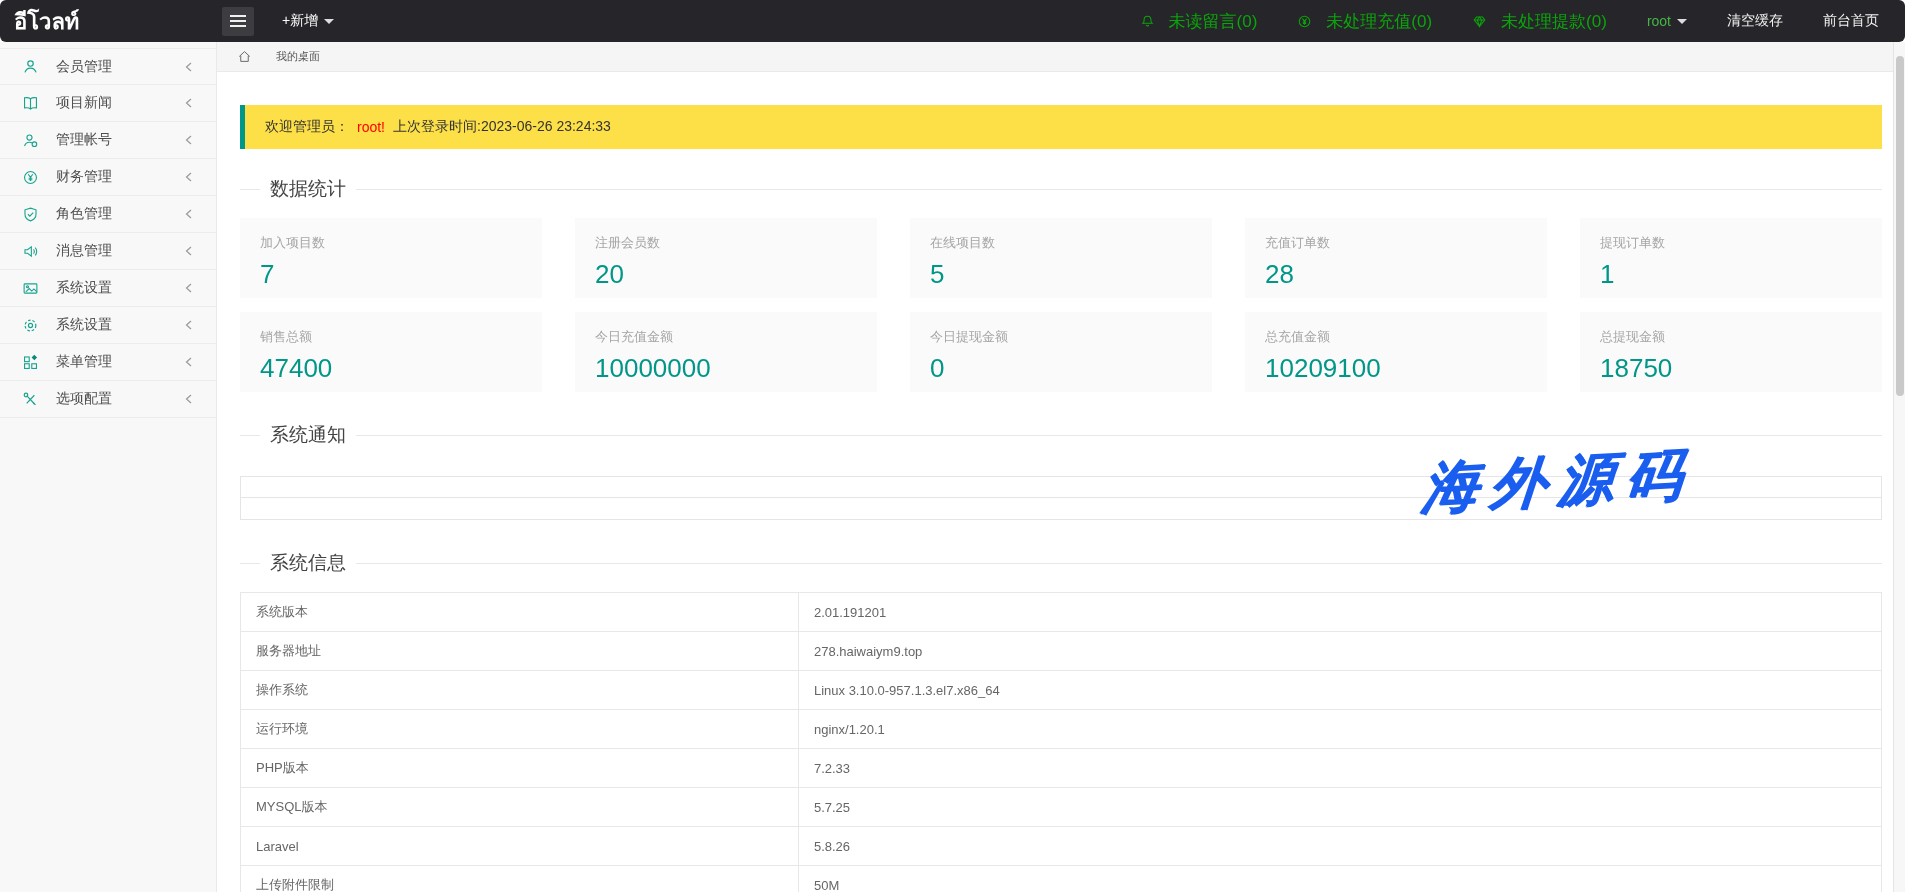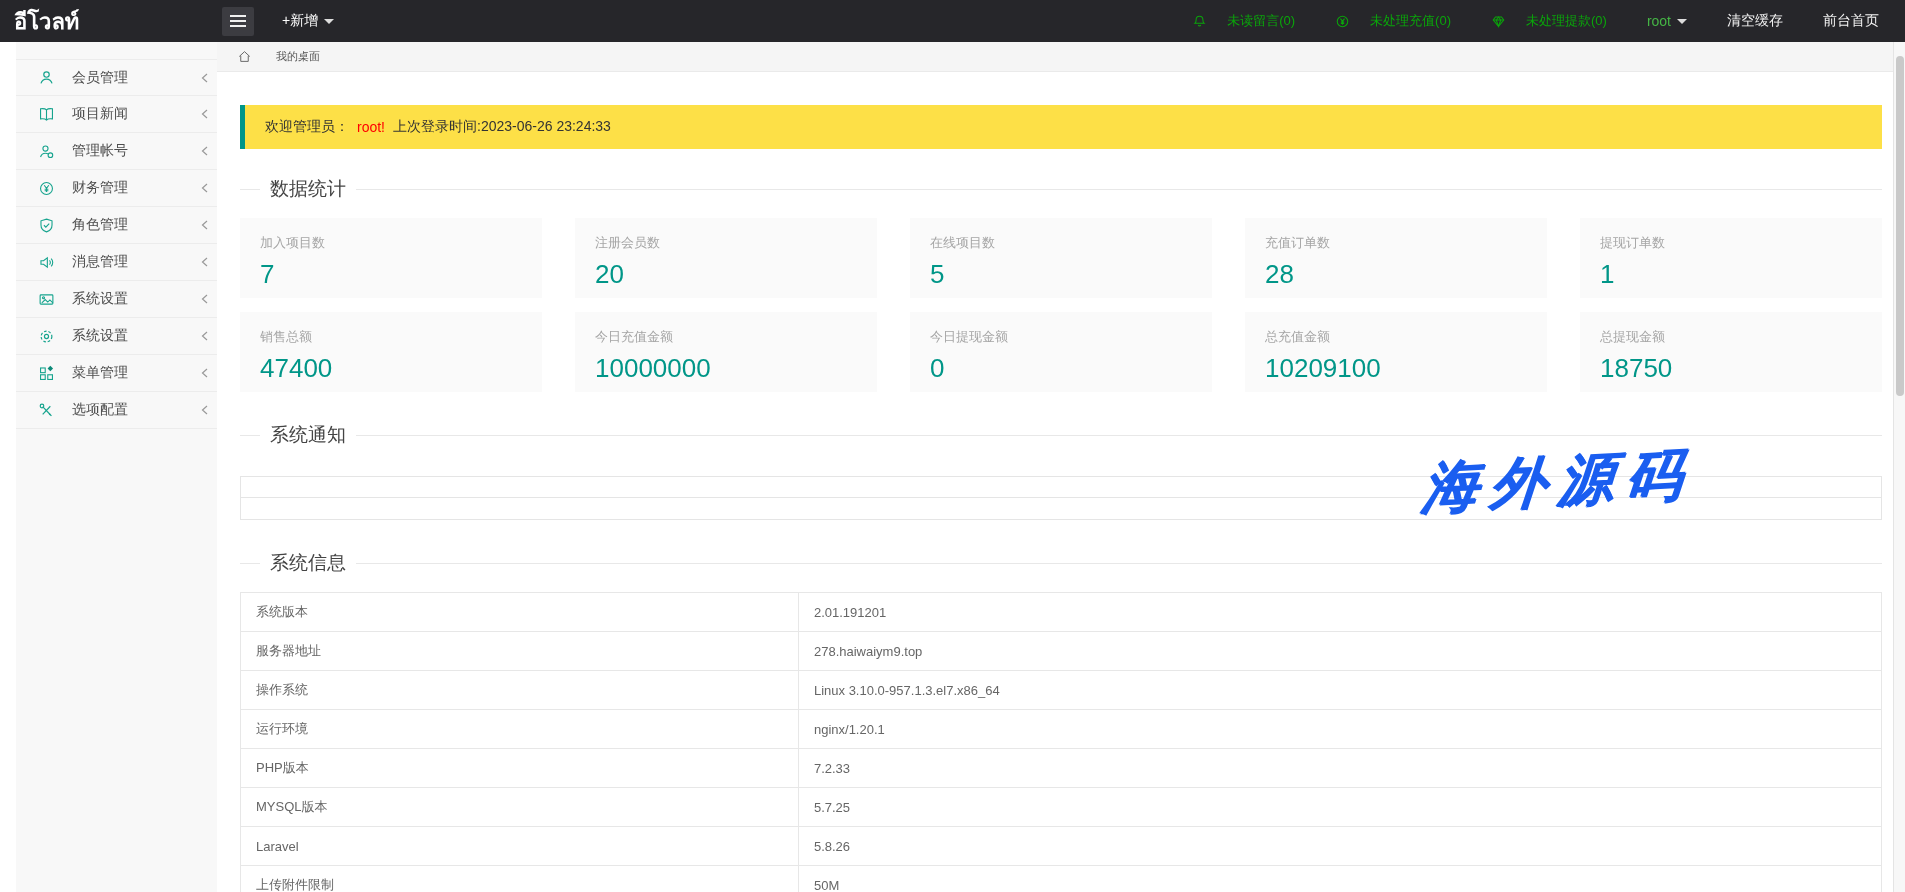--- a/index.html
+++ b/index.html
@@ -1,38 +1,38 @@
 <!DOCTYPE html>
 <html><head>
 <meta charset="utf-8">
 <style>
   * { margin:0; padding:0; box-sizing:border-box; }
   html,body { width:1905px; height:892px; overflow:hidden; background:#fff;
     font-family:"Liberation Sans","DejaVu Sans",sans-serif; }
 
   
   .topbar { position:absolute; top:0; left:0; width:1905px; height:42px;
-    background:#26262a; display:flex; align-items:center; z-index:30; }
+    background:#26262a; display:flex; align-items:center; z-index:30;border-radius:6px; }
   .logo { width:217px; padding-left:14px; color:#fff; font-size:22px; font-weight:bold; }
   .burger { width:32px; height:29px; background:#3c3c41; border-radius:2px;
     display:flex; flex-direction:column; justify-content:center; gap:3px;
     align-items:center; margin-left:5px; cursor:pointer; }
   .burger i { display:block; width:16px; height:2px; background:#f0f0f0; }
   .addbtn { color:#fff; font-size:14px; margin-left:28px; cursor:pointer; display:flex; align-items:center; }
   .caret { display:inline-block; width:0; height:0; border:5px solid transparent;
     border-top-color:#ddd; margin-left:6px; transform:translateY(3px); }
   .top-right { margin-left:auto; display:flex; align-items:center; gap:40px; padding-right:26px; }
-  .t-alert { color:#0aa50a; font-size:13px; display:flex; align-items:center; gap:20px; cursor:pointer; }
+  .t-alert { color:#0aa50a; font-size:17px; display:flex; align-items:center; gap:14px; cursor:pointer; }
   .t-alert svg { display:block; }
   .t-user { color:#45b545; font-size:14px; display:flex; align-items:center; cursor:pointer; }
   .t-link { color:#f2f2f2; font-size:14px; cursor:pointer; }
 
   
-  .sidebar { position:absolute; top:42px; left:16px; width:217px; height:850px;
-    background:#f8f8f8; border-right:1px solid #e9e9e9; padding-top:17px; }
+  .sidebar { position:absolute; top:42px; left:0; width:217px; height:850px;
+    background:#f8f8f8; border-right:1px solid #e9e9e9; padding-top:6px; }
   .side-item { height:37px; display:flex; align-items:center; padding:0 22px 0 21px;
     border-bottom:1px solid #ececec; cursor:pointer; }
   .side-item:first-child { border-top:1px solid #ececec; }
   .side-item .s-icon { width:18px; height:18px; display:flex; align-items:center; justify-content:center; }
   .side-item .s-label { font-size:14px; color:#4d4d4d; margin-left:17px; flex:1; }
   .chev { color:#9a9a9a; }
 
   
   .main { position:absolute; top:42px; left:217px; width:1688px; height:850px; background:#fff; }
   .breadcrumb { height:30px; background:#f5f5f5; border-bottom:1px solid #eaeaea;

